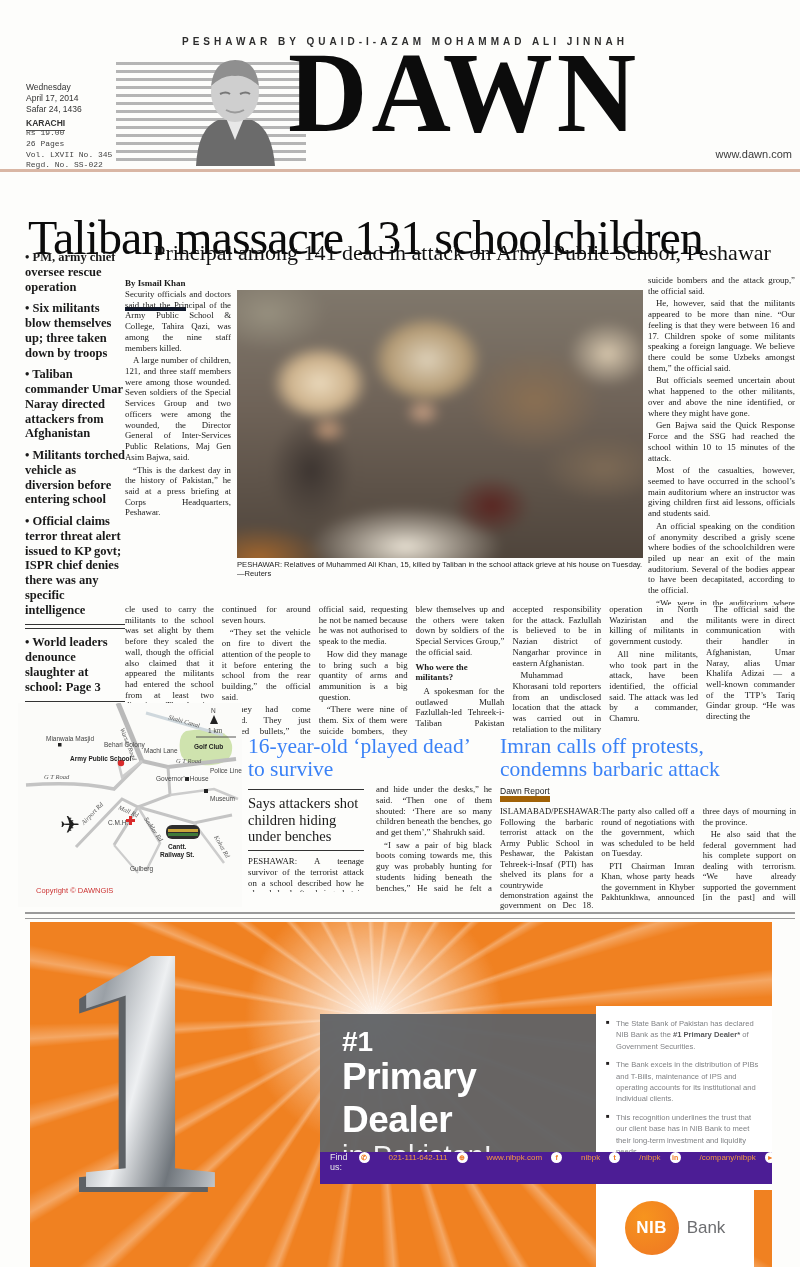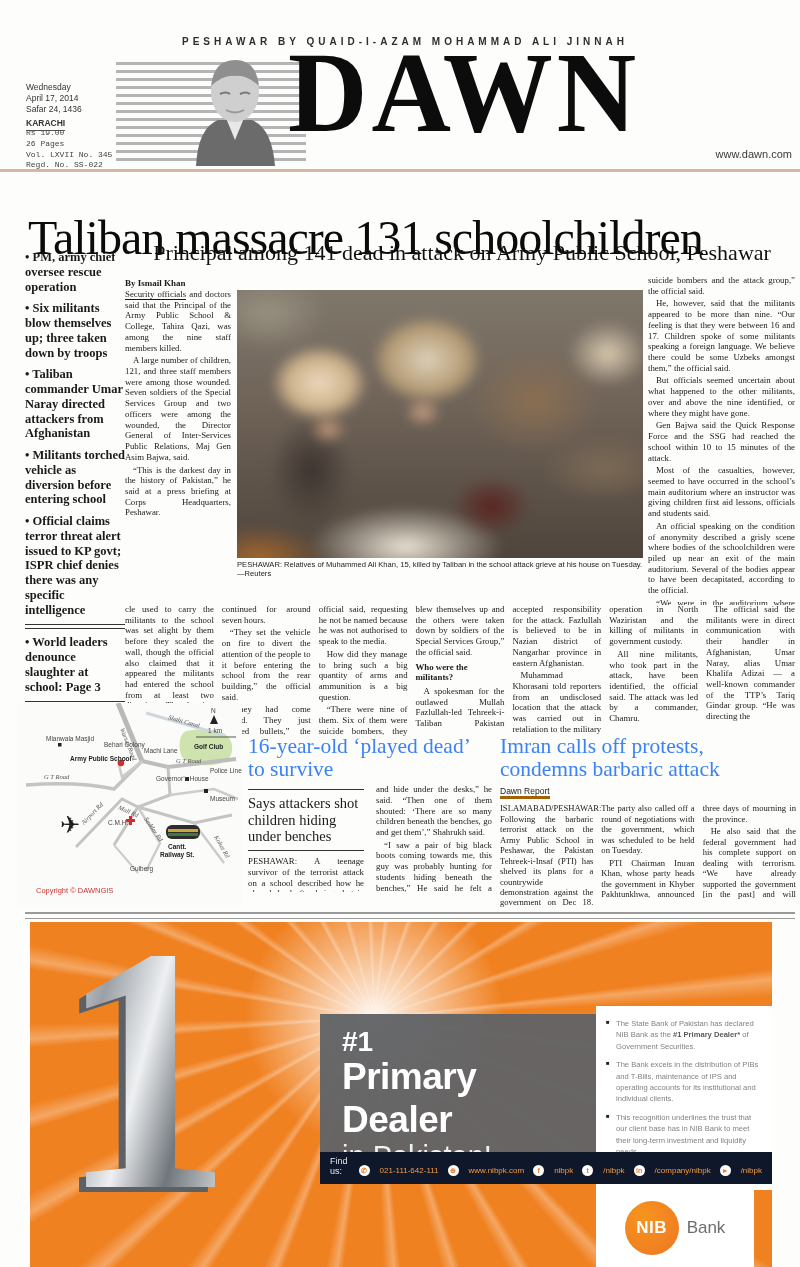--- a/index.html
+++ b/index.html
@@ -31,22 +31,22 @@
   
   #left-rail{position:absolute;left:25px;top:250px;width:100px;}
   #left-rail p{margin:0 0 7px 0;font-size:12.5px;font-weight:bold;line-height:1.18;}
   #left-rail p::before{content:"• ";}
   .dbl-rule{height:3px;border-top:1px solid #333;border-bottom:1px solid #333;margin:6px 0;}
   .refs p{margin:0 0 2px 0;font-size:10.5px;font-weight:bold;line-height:1.2;}
   .refs p::before{content:"";}
   .ref-sep{border-top:1px solid #333;margin:5px 0;}
   
   #main{position:absolute;left:125px;top:272px;width:670px;}
-  .byline{font-size:9px;font-weight:bold;border-bottom:1px solid #0f172a;display:inline-block;
-          padding-bottom:11px;margin:0;}
+  .byline{font-size:9px;font-weight:bold;border-bottom:4px solid #0f172a;display:inline-block;
+          padding-bottom:19px;margin:0;}
   .bodytext p{margin:0 0 2px 0;font-size:8.8px;line-height:1.22;text-align:justify;}
   .bodytext p + p{text-indent:8px;}
   .col1{position:absolute;left:0;top:17px;width:106px;height:315px;overflow:hidden;}
   .colR{position:absolute;left:523px;top:3px;width:147px;height:330px;overflow:hidden;}
   .photo{position:absolute;left:112px;top:18px;width:406px;height:268px;overflow:hidden;background:#6e6257;}
   .photo-inner{position:absolute;inset:-12px;filter:blur(5px);
     background:
       radial-gradient(ellipse 70px 55px at 22% 36%, #ead9bc 0%, #cdb28c 45%, rgba(0,0,0,0) 70%),
       radial-gradient(ellipse 26px 20px at 24% 52%, #c59a79 0%, rgba(0,0,0,0) 75%),
       radial-gradient(ellipse 60px 78px at 20% 66%, #3c3430 0%, rgba(0,0,0,0) 70%),
@@ -73,21 +73,21 @@
   .map-label{font-family:"Liberation Sans",sans-serif;font-size:6.5px;fill:#444;}
   .map-road-label{font-family:"Liberation Serif",serif;font-style:italic;font-size:6.5px;fill:#555;}
   .map-bold{font-weight:bold;fill:#222;}
   .map-copy{font-family:"Liberation Sans",sans-serif;font-size:7.5px;fill:#c33;}
   #story2{position:absolute;left:248px;top:735px;width:244px;height:172px;}
   #story3{position:absolute;left:500px;top:735px;width:296px;height:172px;}
   .h2{font-size:21.5px;font-weight:500;line-height:1.05;margin:0;color:#3b82f6;}
   .s2-sub{font-size:14.5px;line-height:1.15;margin:4px 0;}
   .s2-cols{position:relative;margin-top:4px;}
   .s2-col{position:absolute;top:0;width:116px;height:108px;overflow:hidden;}
-  .s3-byline{font-size:8.5px;font-family:"Liberation Sans",sans-serif;border-bottom:3px solid #a16207;
+  .s3-byline{font-size:8.5px;font-family:"Liberation Sans",sans-serif;border-bottom:6px solid #a16207;
              display:inline-block;margin:3px 0 4px 0;}
   .s3-cols{column-count:3;column-gap:8px;column-fill:auto;height:112px;overflow:hidden;}
   .s3-cols p{margin:0 0 2px 0;font-size:8.6px;line-height:1.22;text-align:justify;}
   .s3-cols p + p{text-indent:8px;}
   .bottom-dbl{position:absolute;left:25px;top:912px;width:770px;height:4px;
               border-top:2px solid #9a9a9a;border-bottom:1px solid #9a9a9a;}
   
   #ad{position:absolute;left:30px;top:922px;width:742px;height:345px;background:#f08121;overflow:hidden;}
   #ad .rays{position:absolute;inset:-30% -10%;
      background:
@@ -104,25 +104,25 @@
   .gb-rank{font-size:28px;font-weight:bold;line-height:1;margin:0;}
   .gb-line1{font-size:37px;font-weight:bold;line-height:1.15;margin:0;letter-spacing:-0.5px;}
   .gb-line2{font-size:29px;font-weight:400;line-height:1.1;margin:0;color:#f2f2f2;}
   .white-panel{position:absolute;left:566px;top:84px;width:176px;height:184px;background:#fff;
                font-family:"Liberation Sans",sans-serif;color:#808285;padding:12px 12px 0 10px;box-sizing:border-box;}
   .white-panel ul{margin:0;padding:0 0 0 10px;list-style:none;}
   .white-panel li{font-size:7.6px;line-height:1.5;margin-bottom:7px;position:relative;}
   .white-panel li::before{content:"■";position:absolute;left:-10px;top:0;font-size:6px;color:#231f20;}
   .white-panel b{color:#58595b;}
   .footnote{font-size:6.3px;margin-top:2px;}
-  .findus{position:absolute;left:290px;top:230px;width:452px;height:32px;background:#0f172a;
-          display:flex;align-items:flex-end;font-family:"Liberation Sans",sans-serif;
-          padding:8px 10px;box-sizing:border-box;gap:9px;}
+  .findus{position:absolute;left:290px;top:230px;width:452px;height:32px;background:#4c1d95;
+          display:flex;align-items:flex-start;font-family:"Liberation Sans",sans-serif;
+          padding:0 10px;box-sizing:border-box;gap:9px;}
   .findus .lbl{color:#e8e8e8;font-size:9px;margin-right:2px;}
-  .fu-item{display:flex;align-items:center;gap:10px;color:#f49b42;font-size:8px;white-space:nowrap;}
+  .fu-item{display:flex;align-items:center;gap:19px;color:#f49b42;font-size:8px;white-space:nowrap;}
   .fu-ico{width:11px;height:11px;border-radius:50%;background:#fff;color:#ef7a22;font-size:7px;
           display:flex;align-items:center;justify-content:center;font-weight:bold;line-height:1;}
   .nib-box{position:absolute;right:18px;bottom:0;width:158px;height:78px;background:#fff;
            display:flex;align-items:center;justify-content:center;gap:8px;
            font-family:"Liberation Sans",sans-serif;}
   .nib-circle{width:54px;height:54px;border-radius:50%;background:radial-gradient(circle at 35% 30%,#f7941e,#ee7623);
               display:flex;align-items:center;justify-content:center;color:#fff;font-weight:bold;
               font-size:17px;letter-spacing:.5px;}
   .nib-word{color:#6d6e71;font-size:17px;}
 </style>

